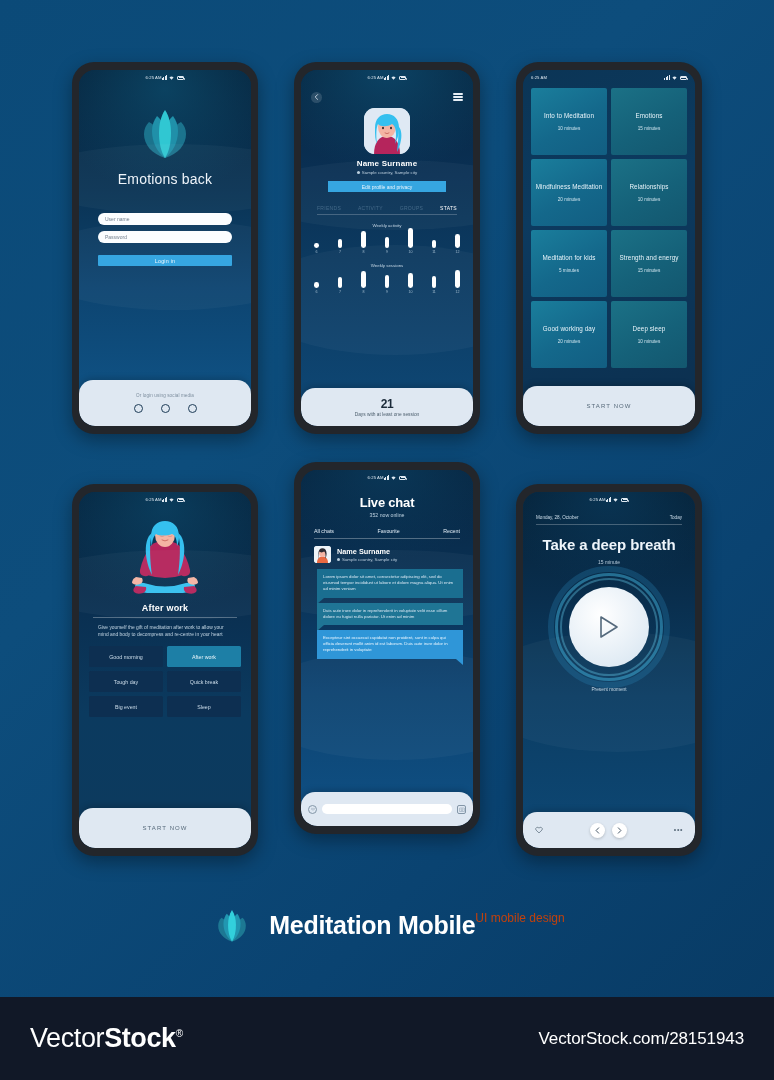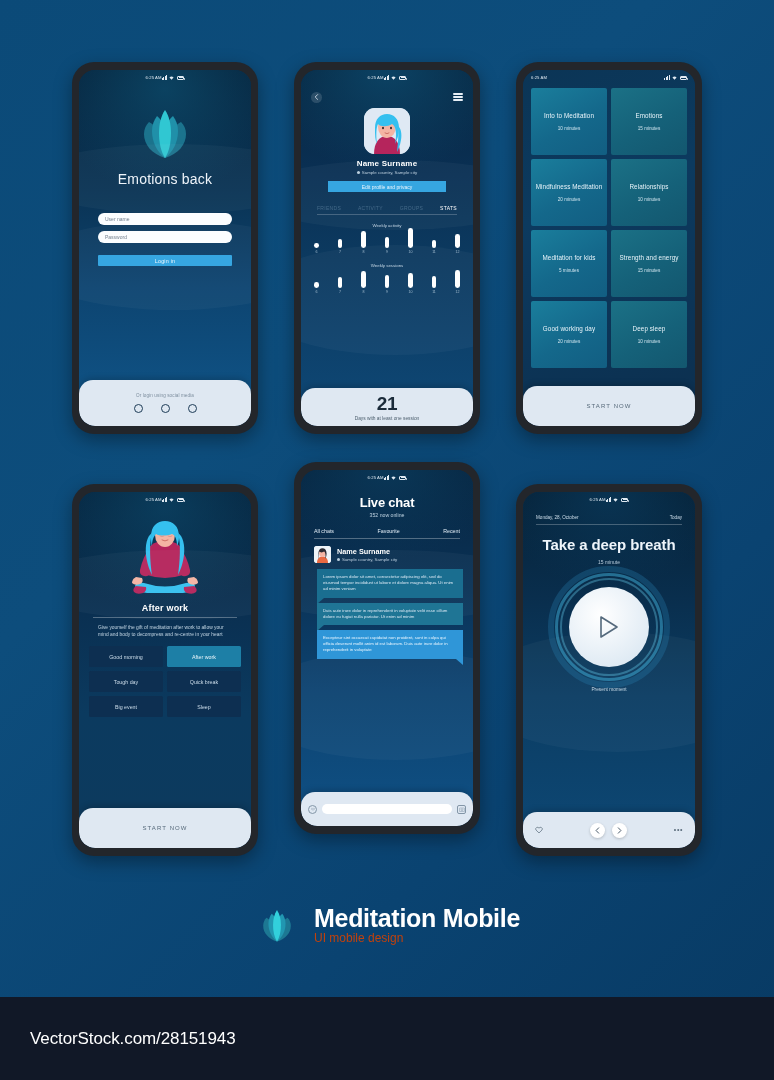--- a/index.html
+++ b/index.html
@@ -162,21 +162,21 @@
   .stats-wrap { width: 100%; flex: 1; padding: 8px 11px 0; }
   .chart-title { text-align: center; font-size: 4.4px; color: #c4d6e5; margin-bottom: 4px; }
   .bars { display: flex; align-items: flex-end; justify-content: space-between; height: 22px; }
   .barcol { display: flex; flex-direction: column; align-items: center; width: 9px; }
   .bar { width: 4.2px; background: #fff; border-radius: 2.4px; }
   .barlbl { margin-top: 2.5px; font-size: 3.6px; color: #9fb8cc; }
   .p2 .bottom-tray {
     height: 38px; display: flex; flex-direction: column; align-items: center;
     justify-content: center; gap: 1px;
   }
-  .big-num { font-size: 19px; font-weight: 700; color: #1b2b3a; letter-spacing: -.3px; }
+  .big-num { font-size: 12px; font-weight: 700; color: #1b2b3a; letter-spacing: -.3px; }
   .big-sub { font-size: 4.8px; color: #4b5d6c; }
 
   
   .p3 .body-dark {
     background: linear-gradient(160deg,#0b3556 0%,#0c3a5f 40%,#0c3050 100%);
     padding: 6px 8px 0;
   }
   .cat-grid { display: grid; grid-template-columns: 1fr 1fr; gap: 4px; }
   .cat {
     height: 67px; border-radius: 2px;
@@ -317,21 +317,21 @@
     box-shadow: 0 1px 3px rgba(0,0,0,.2);
   }
   .nav-mid { display: flex; gap: 7px; }
   .dots3 { font-size: 7px; color: #5c6e7d; letter-spacing: .6px; line-height: 4px;}
 
   
   .brand {
     position: absolute; left: 0; top: 890px; width: 774px; height: 70px;
     display: flex; align-items: center; justify-content: center; gap: 14px;
   }
-  .brand-text-wrap { display: flex; flex-direction: column; }
+  .brand-text-wrap { display: flex; flex-direction: row; }
   .brand-title { color: #fff; font-size: 25px; font-weight: 700; letter-spacing: -.3px; line-height: 27px;}
   .brand-sub { color: #c2410c; font-size: 12px; font-weight: 400; margin-top: -1px;}
 
   
   .watermark {
     position: absolute; left: 0; top: 997px; width: 774px; height: 83px;
     background: #111827;
     display: flex; align-items: center; justify-content: space-between;
     padding: 0 30px;
   }
@@ -816,14 +816,15 @@
       <path d="M35 51c-4-6-6-15-6-25 0-9 2-17 6-23 4 6 6 14 6 23 0 10-2 19-6 25z" fill="#37e0e8"></path>
     </g>
   </svg>
   <div class="brand-text-wrap">
     <div class="brand-title">Meditation  Mobile</div>
     <div class="brand-sub">UI mobile design</div>
   </div>
 </div>
 
 <div class="watermark">
+  <div class="wm-left"><span>Vector</span><b>Stock</b><sup>®</sup></div>
   <div class="wm-right">VectorStock.com/28151943</div>
 </div>
 
 </body></html>

